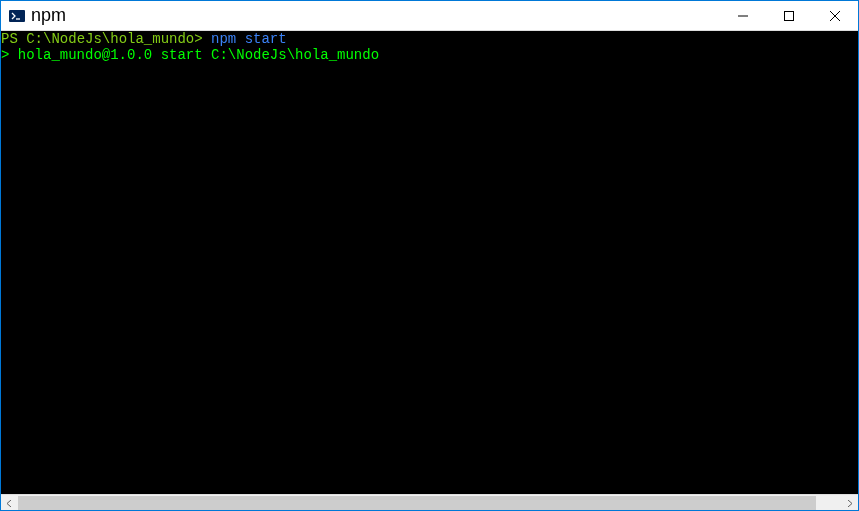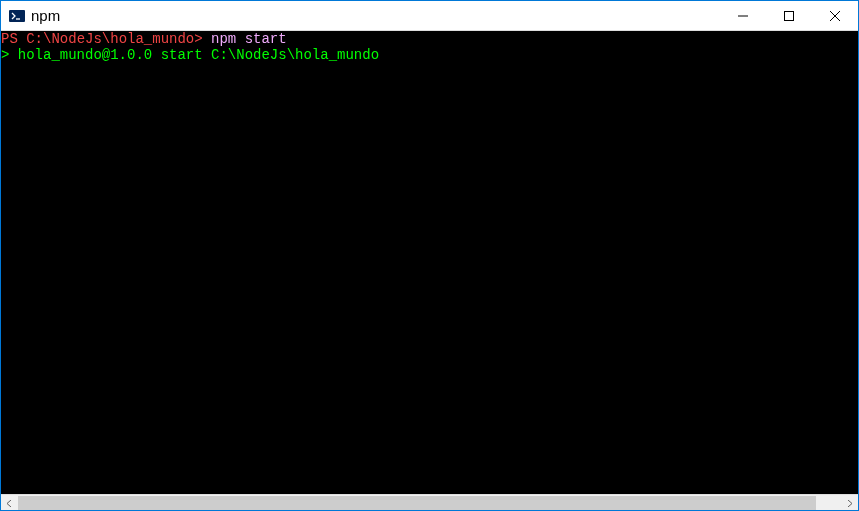--- a/index.html
+++ b/index.html
@@ -25,21 +25,21 @@
     .titlebar-icon {
       width: 16px;
       height: 16px;
       margin-left: 8px;
       margin-right: 6px;
       display: flex;
       align-items: center;
       justify-content: center;
     }
     .titlebar-title {
-      font-size: 15px;
+      font-size: 18px;
       color: #000;
       flex: 1;
     }
     .window-controls {
       display: flex;
       height: 100%;
     }
     .window-btn {
       width: 46px;
       height: 100%;
@@ -58,24 +58,24 @@
       font-family: Consolas, "Courier New", monospace;
       font-size: 14px;
       line-height: 16px;
       padding: 0;
     }
     .terminal-line {
       white-space: pre;
       color: #00ff00;
     }
     .prompt-yellow {
-      color: #f0abfc;
+      color: #3b82f6;
     }
     .prompt-white {
-      color: #ef4444;
+      color: #84cc16;
       font-family: Liberation Mono, monospace;
     }
     .scrollbar-h {
       height: 17px;
       background: #f0f0f0;
       display: flex;
       align-items: center;
       border-top: 1px solid #ddd;
     }
     .scroll-arrow {

